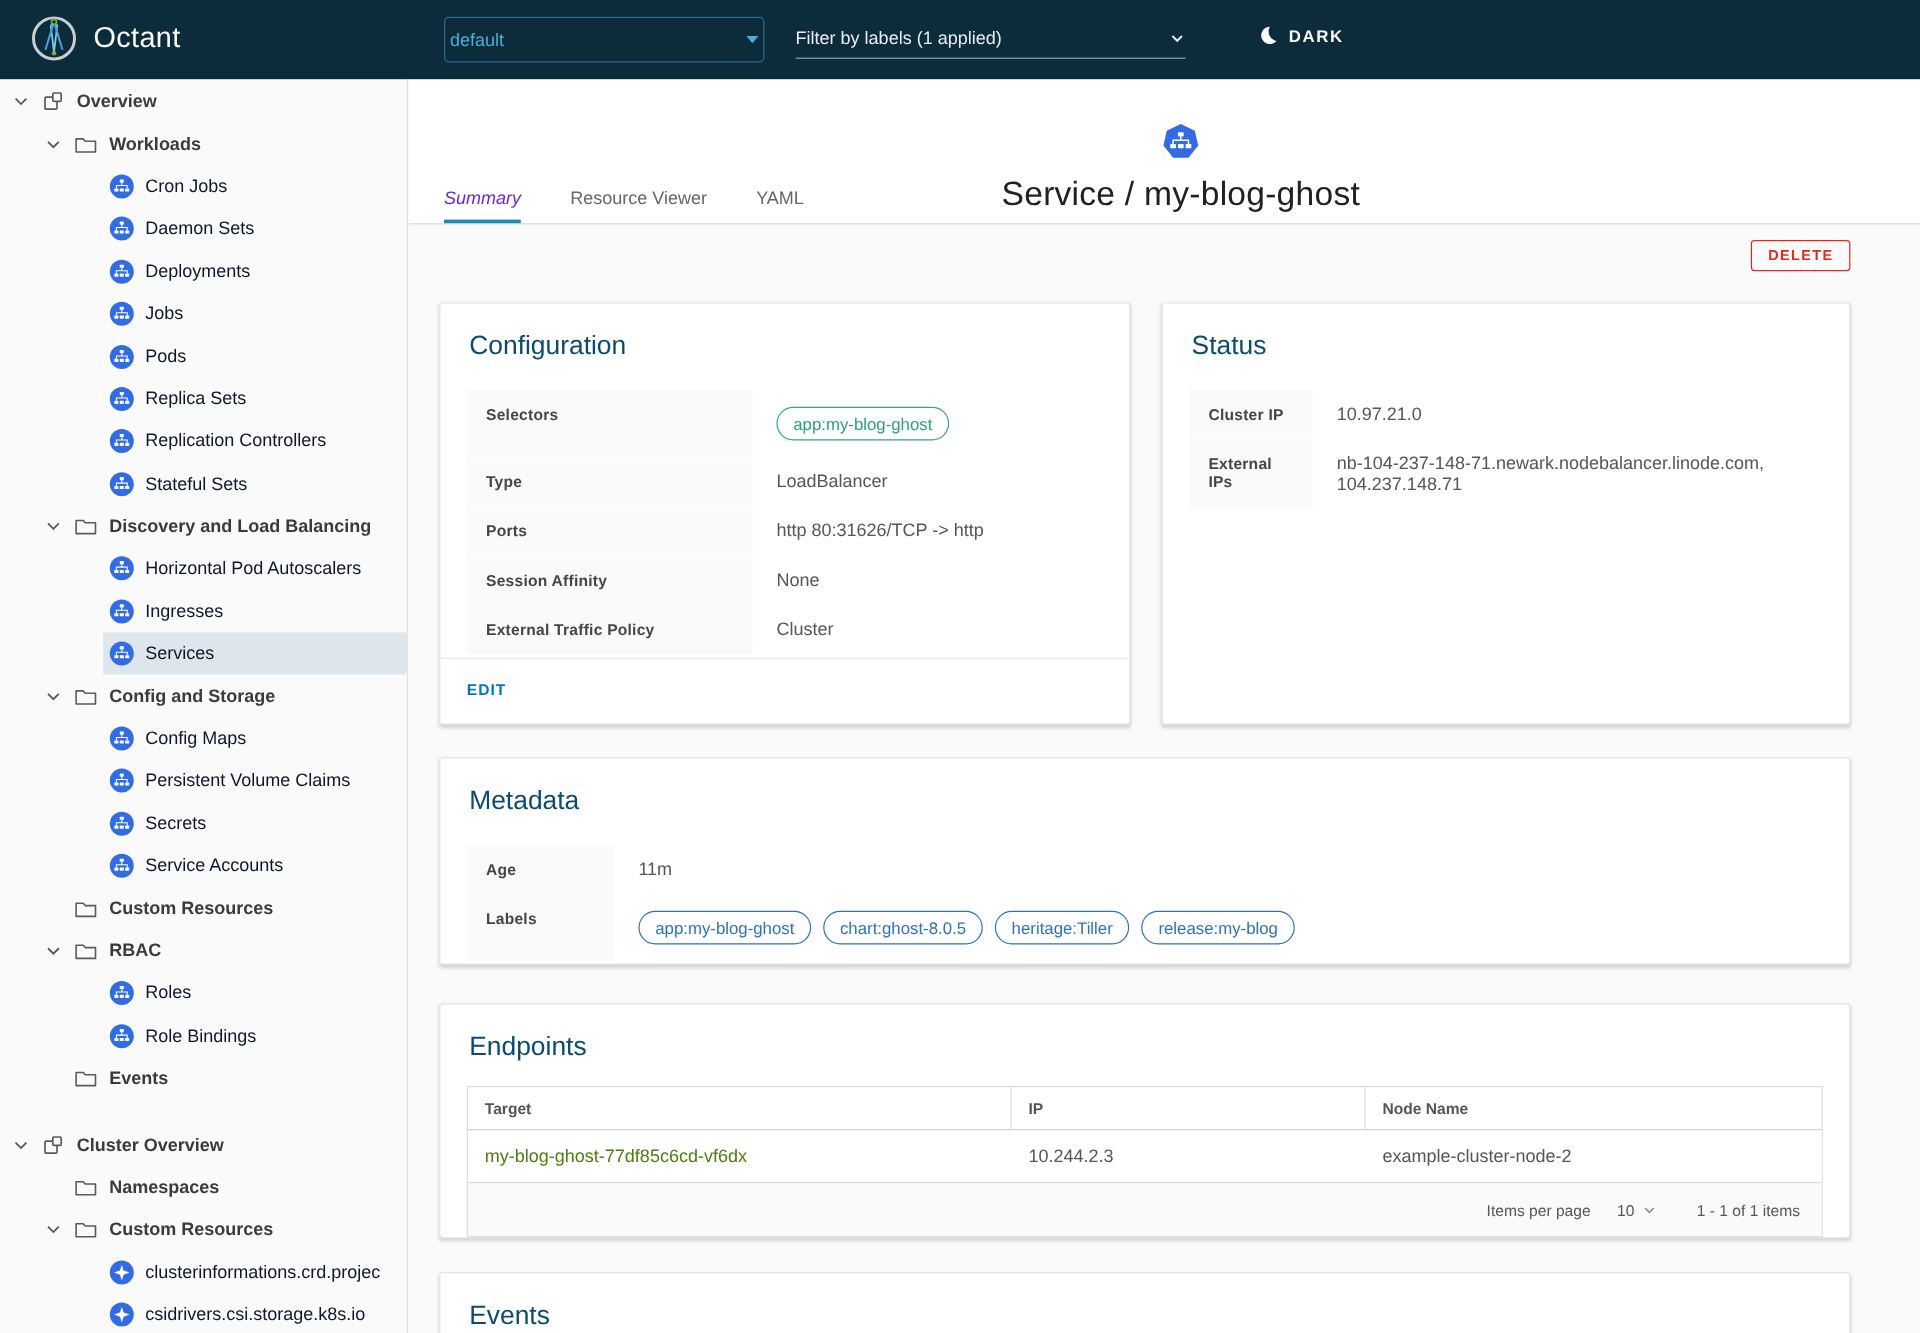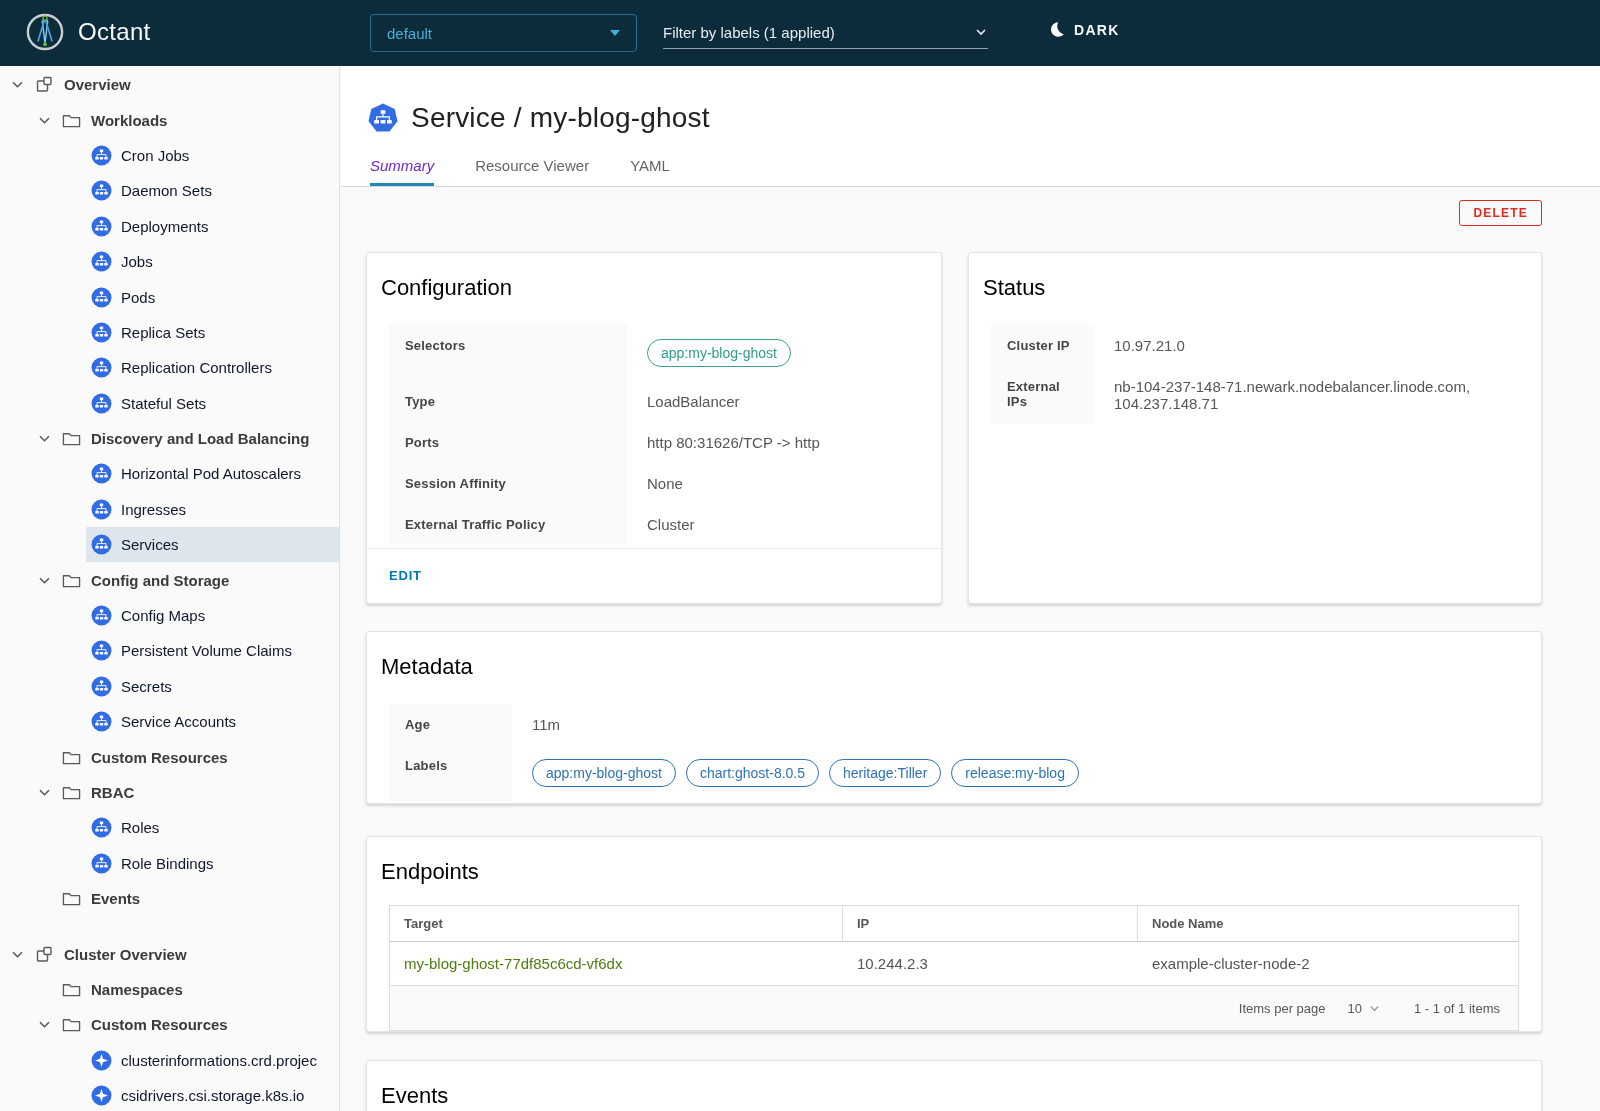--- a/index.html
+++ b/index.html
@@ -3,21 +3,21 @@
 <meta charset="utf-8">
 <style>
   * { margin:0; padding:0; box-sizing:border-box; }
   html,body { width:1600px; height:1111px; overflow:hidden; }
   body { font-family:"Liberation Sans", sans-serif; background:#fafafa; position:relative; color:#454545; }
 
   
   .header { position:absolute; top:0; left:0; width:1600px; height:66px; background:#0c2b3b; color:#fafafa; z-index:10; }
   .logo-wrap { position:absolute; left:26px; top:13px; display:flex; align-items:center; gap:14px; }
   .app-name { font-size:24px; letter-spacing:.3px; font-weight:400; color:#fafafa; }
-  .ns-select { position:absolute; left:370px; top:14px; width:267px; height:38px; border:1px solid #2a6d8e; border-radius:4px; display:flex; align-items:center; justify-content:space-between; padding:0 16px; color:#49afd9; font-size:15px; cursor:pointer; }
+  .ns-select { position:absolute; left:370px; top:14px; width:267px; height:38px; border:1px solid #2a6d8e; border-radius:4px; display:flex; align-items:center; justify-content:space-between; padding:0 4px; color:#49afd9; font-size:15px; cursor:pointer; }
   .ns-caret { width:0; height:0; border-left:5px solid transparent; border-right:5px solid transparent; border-top:6px solid #49afd9; }
   .label-filter { position:absolute; left:663px; top:16px; width:325px; height:33px; display:flex; align-items:center; justify-content:space-between; color:#e8edf0; font-size:15px; border-bottom:1px solid #92a0a9; cursor:pointer; }
   .theme-toggle { position:absolute; left:1048px; top:21px; display:flex; align-items:center; gap:9px; font-size:14px; font-weight:700; letter-spacing:1.3px; cursor:pointer; }
   .cluster-select { position:absolute; left:1155px; top:20px; display:flex; align-items:center; gap:9px; font-size:15.5px; color:#fafafa; cursor:pointer; }
 
   
   .sidebar { position:absolute; top:66px; left:0; width:340px; bottom:0; background:#fafafa; border-right:1px solid #e1e1e1; overflow:hidden; padding-top:1px; }
   .side-item { height:35.4px; display:flex; align-items:center; white-space:nowrap; overflow:hidden; cursor:pointer; }
   .side-item.gap-top { margin-top:20px; }
   .lvl1 { padding-left:9px; }
@@ -25,32 +25,32 @@
   .lvl3 { padding-left:91px; }
   .lvl3.selected { background:#dde6ec; margin-left:86px; padding-left:5px; }
   .chev { width:16px; height:16px; margin-right:9px; display:flex; align-items:center; justify-content:center; flex:none; }
   .ric  { width:21px; height:21px; margin-right:9px; display:flex; align-items:center; justify-content:center; flex:none; }
   .slabel { font-size:15px; color:#0f172a; }
   .lvl1 .slabel, .lvl2 .slabel { font-weight:700; color:#3b3b3b; }
 
   
   .main { position:absolute; left:341px; top:66px; right:0; bottom:0; overflow:hidden; }
   .top-strip { background:#fff; border-bottom:1px solid #d7d7d7; height:121px; padding:37px 0 0 27px; }
-  .title-row { display:flex; align-items:center; gap:13px; height:30px; }
+  .title-row { display:flex; align-items:center; gap:13px; height:30px;flex-direction:column; }
   .page-title { font-size:28px; font-weight:400; color:#212121; letter-spacing:.2px; }
   .tabs { display:flex; gap:41px; margin:24px 0 0 2px; }
   .tab { font-size:15px; color:#666; padding-bottom:9px; cursor:pointer; border-bottom:3px solid transparent; }
   .tab.active { color:#6d28d9; border-bottom-color:#2187b4;font-style:italic; }
 
   .content { padding:13px 58px 0 25px; }
   .toolbar { display:flex; justify-content:flex-end; }
   .btn-delete { background:transparent; border:1px solid #e12a1f; color:#e12a1f; border-radius:3px; font-family:inherit; font-size:12px; font-weight:700; letter-spacing:1.2px; height:26px; padding:0 13px; cursor:pointer; }
 
   .card { background:#fff; border:1px solid #e4e4e4; border-radius:3px; box-shadow:0 2px 3px rgba(120,120,120,.30); }
-  .card-title { font-size:22px; font-weight:400; color:#000000; padding:22px 14px 0; }
+  .card-title { font-size:22px; font-weight:400; color:#0c4a6e; padding:22px 24px 0; }
   .cards-row { display:flex; gap:26px; margin-top:26px; }
   .card-config { width:576px; height:352px; display:flex; flex-direction:column; --labw:238px; }
   .card-status { flex:1; height:352px; --labw:103px; }
   .card-metadata { margin-top:27px; height:173px; --labw:123px; }
   .card-endpoints { margin-top:32px; padding-bottom:0; }
   .card-events { margin-top:28px; height:120px; }
 
   .kv { margin:24px 22px 0; }
   .kv-row { display:flex; align-items:stretch; }
   .kv-row.has-tags { min-height:56px; }

